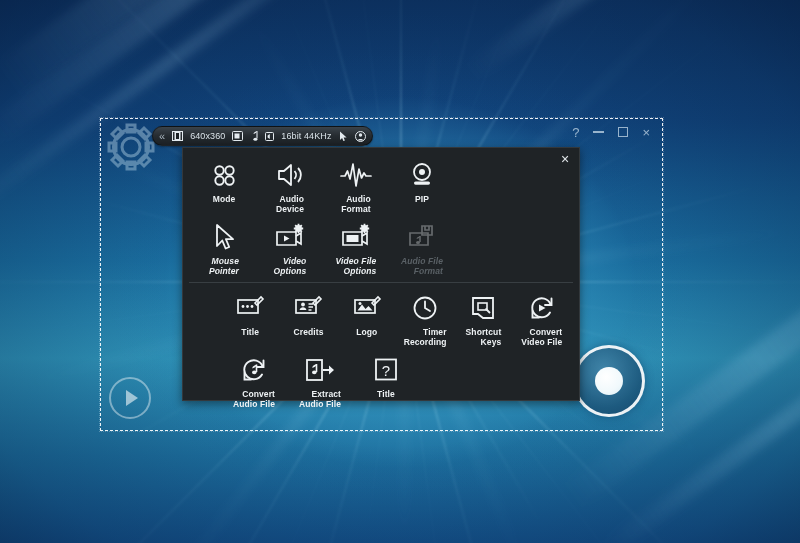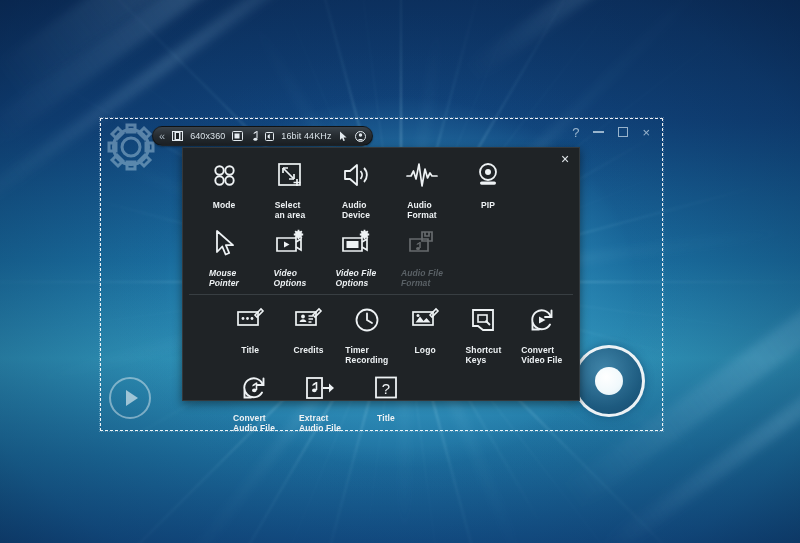--- a/index.html
+++ b/index.html
@@ -127,25 +127,25 @@
   .grid-section { padding: 10px 8px 0 8px; }
   .grid-row { display: flex; }
   .cell {
     width: 66px;
     padding-top: 2px;
     display: flex; flex-direction: column; align-items: center;
     cursor: pointer;
   }
   .cell .ico { height: 30px; display:flex; align-items:center; justify-content:center; }
   .cell .lbl {
-    margin-top: 10px;
+    margin-top: 4px;
     font-size: 8.5px;
     font-weight: bold;
     color: #eef2f4;
-    text-align: left;
+    text-align: right;
     line-height: 10px;
     letter-spacing: .1px;
   }
   .cell.disabled { cursor: default; }
   .cell.disabled .lbl { color: #5a6166; }
   .cell.disabled .ico { opacity: .34; }
   .divider {
     height: 1px;
     background: #383e42;
     margin: 6px 6px 0 6px;
@@ -322,36 +322,20 @@
                 <circle cx="9.5" cy="9.5" r="4.2"></circle>
                 <circle cx="19.5" cy="9.5" r="4.2"></circle>
                 <circle cx="9.5" cy="19.5" r="4.2"></circle>
                 <circle cx="19.5" cy="19.5" r="4.2"></circle>
               </g>
             </svg>
         </span>
         <span class="lbl">Mode</span>
       </div>
 
-      <div class="cell">
-        <span class="ico">
-          <svg width="28" height="28" viewBox="0 0 28 28">
-              <g fill="none" stroke="#eef2f4" stroke-width="1.7">
-                <rect x="3" y="3" width="21" height="21"></rect>
-                <path d="M7 7 L18 18"></path>
-                <path d="M7 7 L7 12 M7 7 L12 7"></path>
-                <path d="M18 18 L18 13 M18 18 L13 18"></path>
-              </g>
-              <g fill="none" stroke="#eef2f4" stroke-width="1.7">
-                <path d="M21 18 L21 25 M17.5 21.5 L24.5 21.5"></path>
-              </g>
-            </svg>
-        </span>
-        <span class="lbl">Select<br>an area</span>
-      </div>
 
 
       <div class="cell">
         <span class="ico">
           <svg width="30" height="28" viewBox="0 0 30 28">
               <path d="M4 10 L9 10 L16 4 L16 24 L9 18 L4 18 Z" fill="none" stroke="#eef2f4" stroke-width="1.8" stroke-linejoin="round"></path>
               <path d="M19.5 10 A6 6 0 0 1 19.5 18" fill="none" stroke="#eef2f4" stroke-width="1.8"></path>
               <path d="M23 7 A10 10 0 0 1 23 21" fill="none" stroke="#eef2f4" stroke-width="1.8"></path>
             </svg>
         </span>
@@ -478,38 +462,38 @@
               <path d="M6.6 15 C7.2 11.4 12.8 11.4 13.4 15 Z" fill="#eef2f4"></path>
               <path d="M15.5 9 L20 9 M15.5 12 L20 12 M15.5 15 L18.5 15" stroke="#eef2f4" stroke-width="1.4"></path>
               <path d="M20 8 L26 2 L28 4 L22 10 Z" fill="none" stroke="#eef2f4" stroke-width="1.6"></path>
             </svg>
         </span>
         <span class="lbl">Credits</span>
       </div>
 
       <div class="cell">
         <span class="ico">
-          <svg width="28" height="26" viewBox="0 0 28 26">
-              <circle cx="14" cy="13" r="10.5" fill="none" stroke="#eef2f4" stroke-width="1.8"></circle>
-              <path d="M14 6.5 L14 13 L19 16" fill="none" stroke="#eef2f4" stroke-width="1.8" stroke-linecap="round"></path>
-            </svg>
-        </span>
-        <span class="lbl">Timer<br>Recording</span>
-      </div>
-
-      <div class="cell">
-        <span class="ico">
           <svg width="30" height="26" viewBox="0 0 30 26">
               <rect x="3" y="5" width="20" height="13" fill="none" stroke="#eef2f4" stroke-width="1.7"></rect>
               <path d="M5.5 15.5 L10 9.5 L13.5 14 L16.5 11 L20.5 15.5 Z" fill="#eef2f4"></path>
               <circle cx="8" cy="8.5" r="1.5" fill="#eef2f4"></circle>
               <path d="M20 8 L26 2 L28 4 L22 10 Z" fill="none" stroke="#eef2f4" stroke-width="1.6"></path>
             </svg>
         </span>
         <span class="lbl">Logo</span>
+      </div>
+
+      <div class="cell">
+        <span class="ico">
+          <svg width="28" height="26" viewBox="0 0 28 26">
+              <circle cx="14" cy="13" r="10.5" fill="none" stroke="#eef2f4" stroke-width="1.8"></circle>
+              <path d="M14 6.5 L14 13 L19 16" fill="none" stroke="#eef2f4" stroke-width="1.8" stroke-linecap="round"></path>
+            </svg>
+        </span>
+        <span class="lbl">Timer<br>Recording</span>
       </div>
 
       <div class="cell">
         <span class="ico">
           <svg width="28" height="26" viewBox="0 0 28 26">
               <path d="M4 3 L24 3 L24 23 L14 23 L9 19 L4 19 Z" fill="none" stroke="#eef2f4" stroke-width="1.8"></path>
               <rect x="9" y="8" width="9" height="7" fill="none" stroke="#eef2f4" stroke-width="1.6"></rect>
               <path d="M16.5 13.5 L21 18" stroke="#eef2f4" stroke-width="1.8"></path>
             </svg>
         </span>

